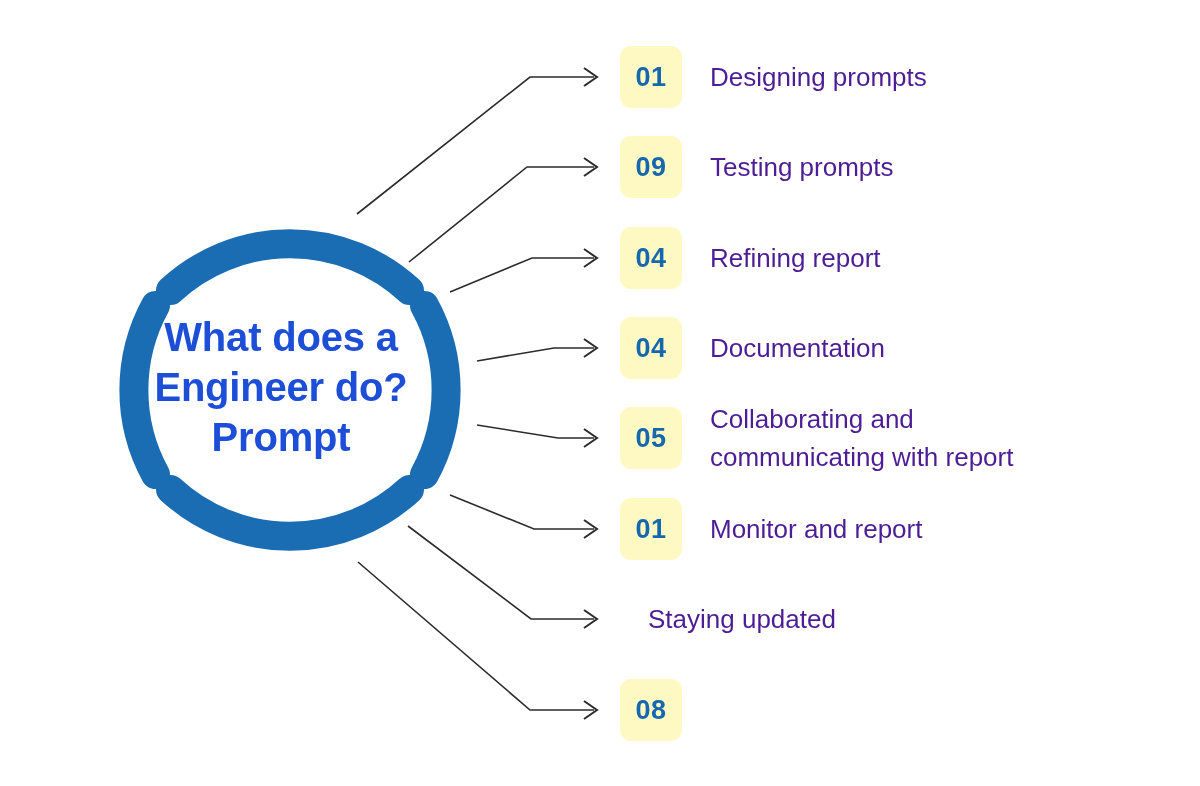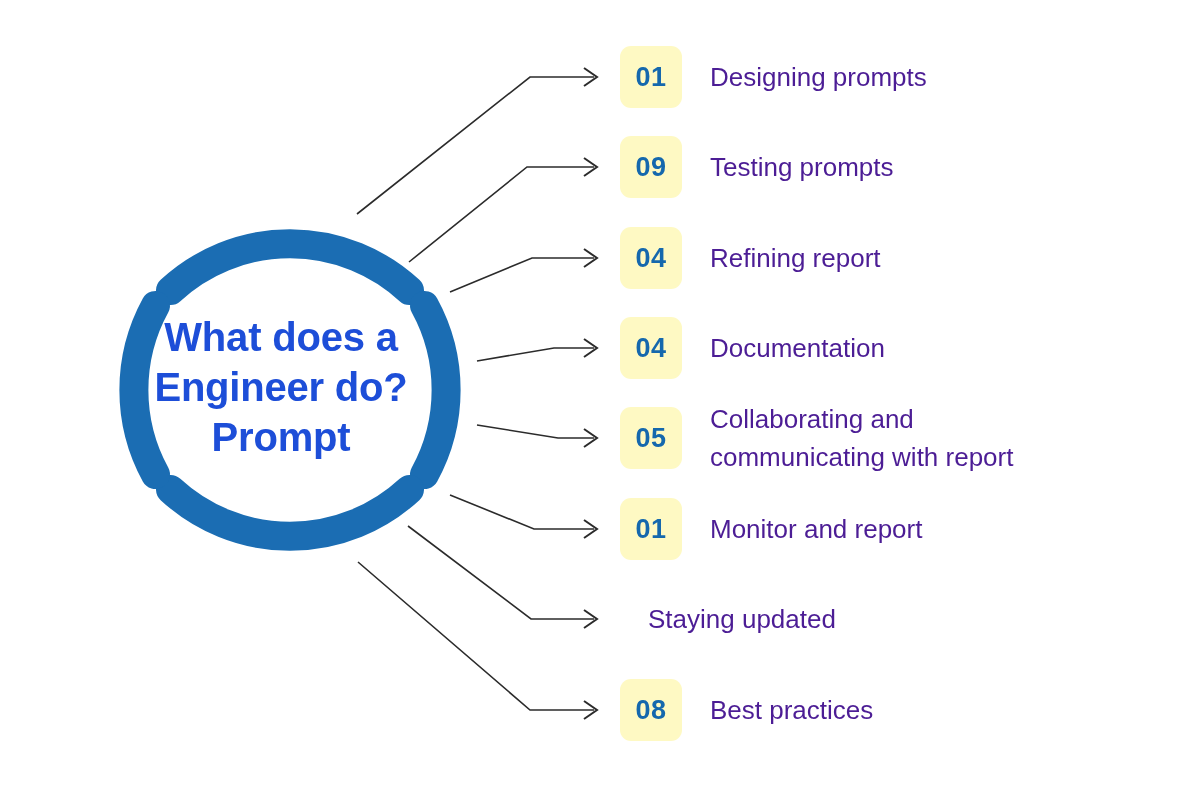--- a/index.html
+++ b/index.html
@@ -204,17 +204,16 @@
     </div>
 
     <div class="step-row" style="top:588px">
       <div class="step-label">Staying updated</div>
     </div>
 
     <div class="step-row" style="top:679px">
       <div class="step-badge">
         <span class="step-num">08</span>
       </div>
-      <div class="step-label">Best practices</div>
     </div>
 
   </div>
 </div>
 
 </body></html>

